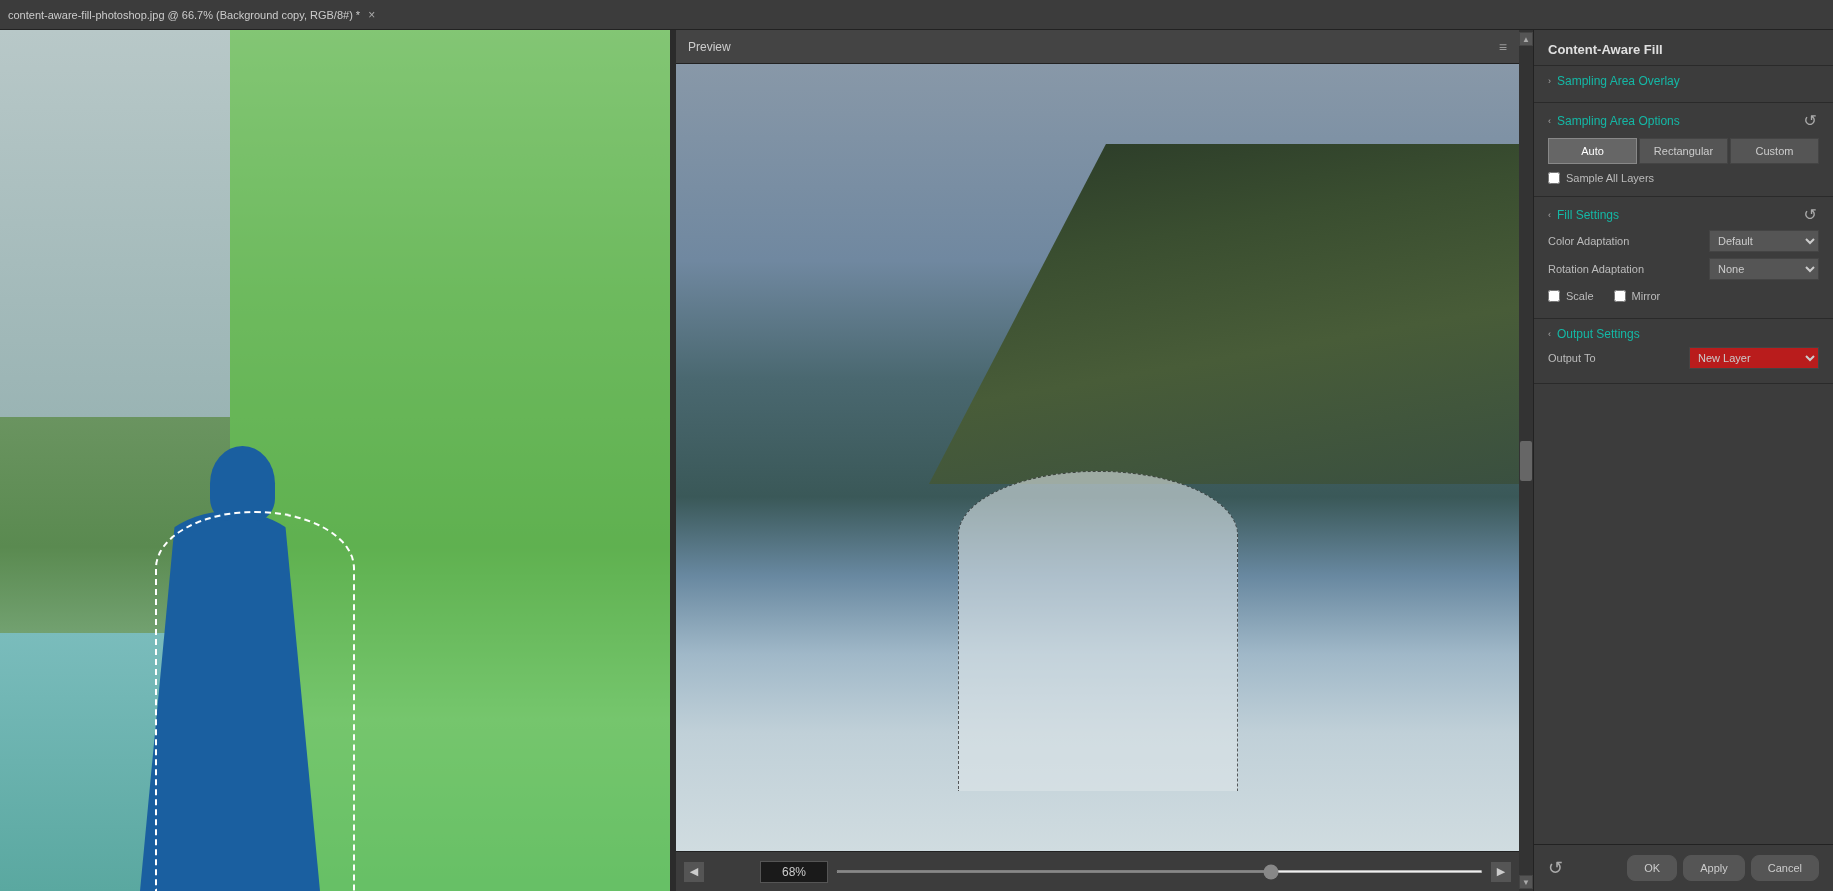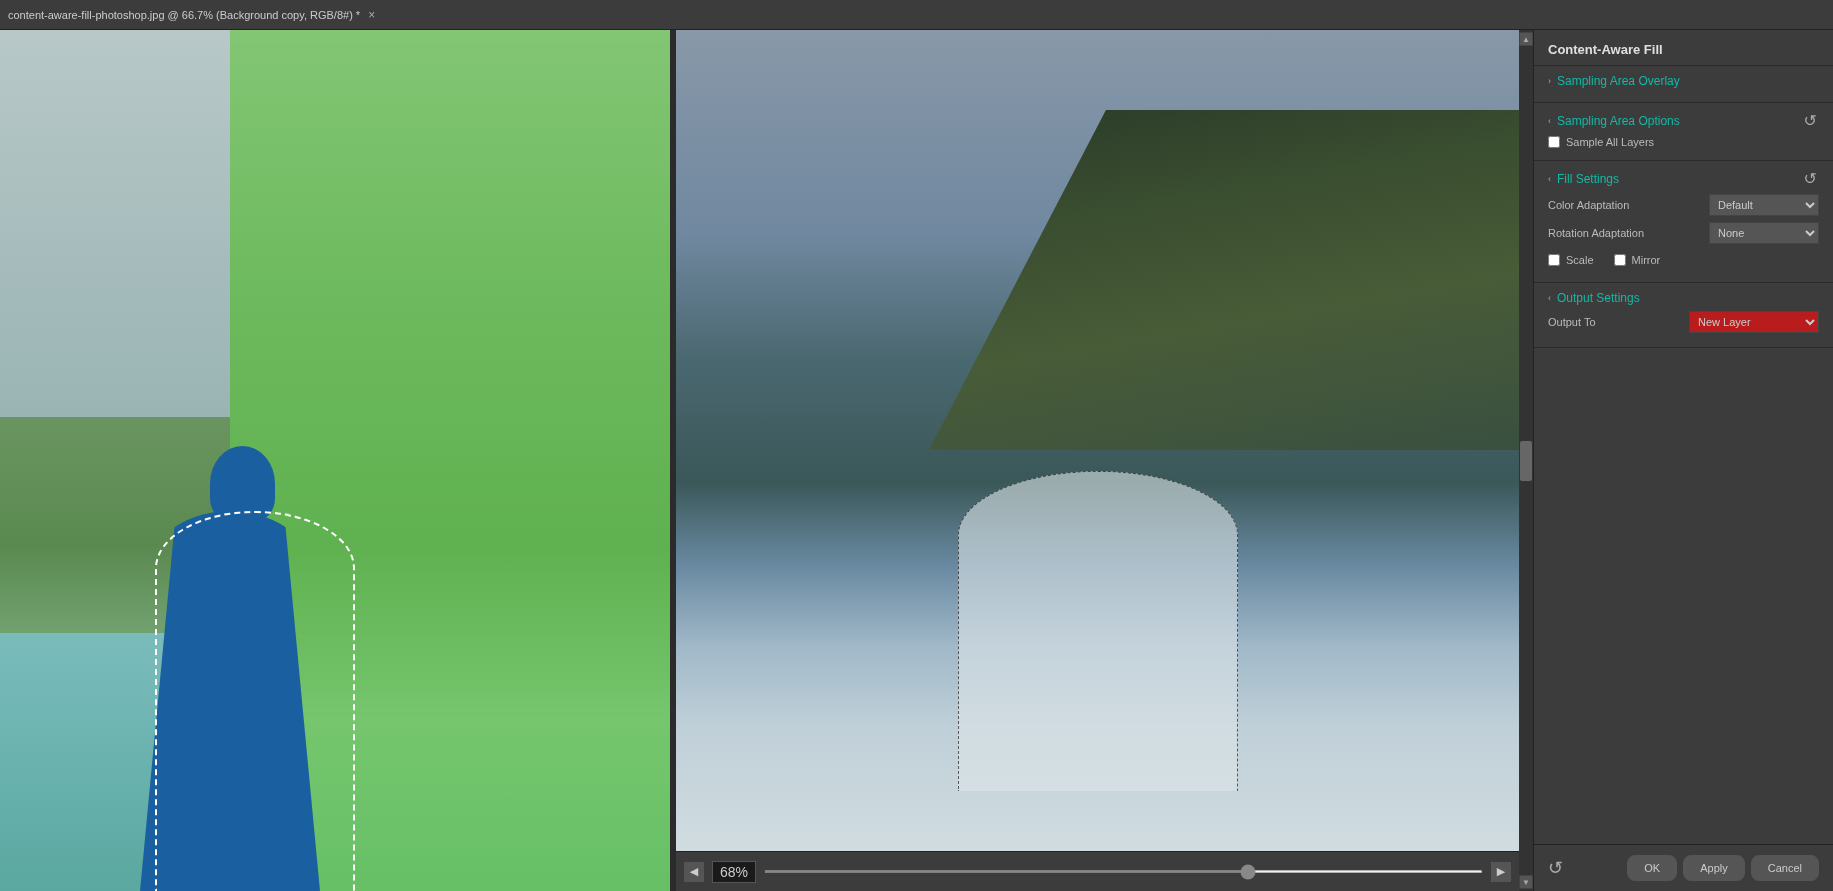--- a/index.html
+++ b/index.html
@@ -197,25 +197,26 @@
       cursor: pointer;
       display: flex;
       align-items: center;
       justify-content: center;
       font-size: 11px;
     }
     .preview-zoom-input {
       background: #1a1a1a;
       border: 1px solid #555;
       color: #ccc;
-      width: 44px;
+      width: 68px;
       height: 22px;
       text-align: center;
-      font-size: 14px;
+      font-size: 12px;
       padding: 0 4px;
+      margin-left: 48px;
     }
     .preview-zoom-slider {
       flex: 1;
       height: 3px;
       accent-color: #888;
     }
 
     
     .right-panel {
       width: 300px;
@@ -438,20 +439,24 @@
     <div class="canvas-water"></div>
     <div class="canvas-green-overlay"></div>
     <div class="canvas-person"></div>
     <div class="canvas-person-head"></div>
     <div class="selection-dashes"></div>
   </div>
 
   <div class="divider-v"></div>
 
   <div class="preview-panel">
+    <div class="preview-header">
+      <span class="preview-title">Preview</span>
+      <span class="preview-menu-icon">≡</span>
+    </div>
     <div class="preview-image-area">
       <div class="preview-bg"></div>
       <div class="preview-mountain"></div>
       <div class="preview-selection-outline"></div>
     </div>
     <div class="preview-footer">
       <button class="preview-nav-btn">◀</button>
       <input class="preview-zoom-input" type="text" value="68%" style="">
       <input class="preview-zoom-slider" type="range" min="1" max="100" value="68" style="">
       <button class="preview-nav-btn">▶</button>
@@ -480,20 +485,25 @@
 
     <div class="panel-section">
       <div class="section-header">
         <div class="section-header-left">
           <span class="chevron">‹</span>
           <span class="section-title">Sampling Area Options</span>
         </div>
         <button class="reset-btn">↺</button>
       </div>
 
+      <div class="option-buttons">
+        <button class="opt-btn active">Auto</button>
+        <button class="opt-btn">Rectangular</button>
+        <button class="opt-btn">Custom</button>
+      </div>
 
       <div class="checkbox-row">
         <input type="checkbox" id="sampleAllLayers" style="">
         <label class="checkbox-label" for="sampleAllLayers">Sample All Layers</label>
       </div>
     </div>
 
     <div class="panel-section">
       <div class="section-header">
         <div class="section-header-left">

